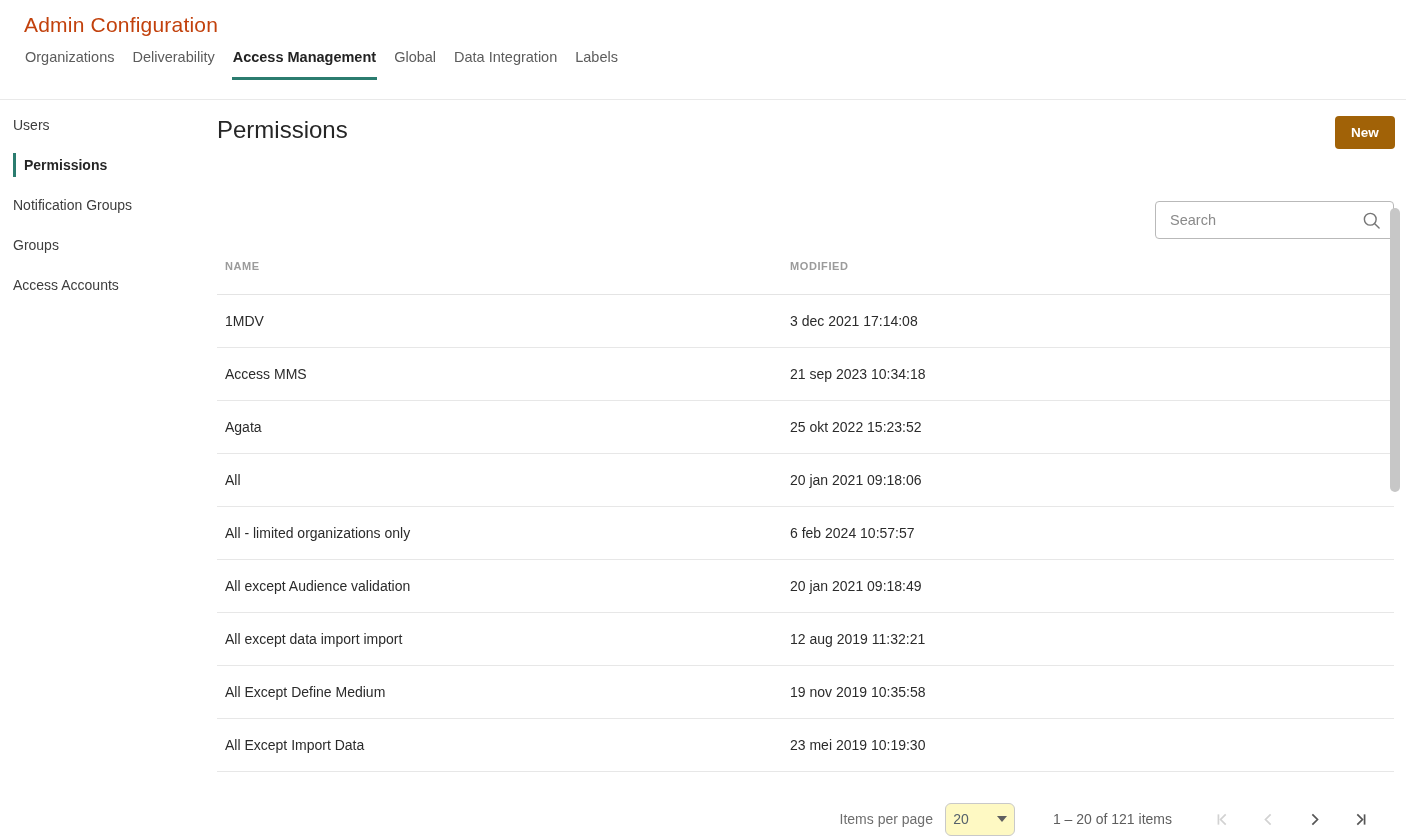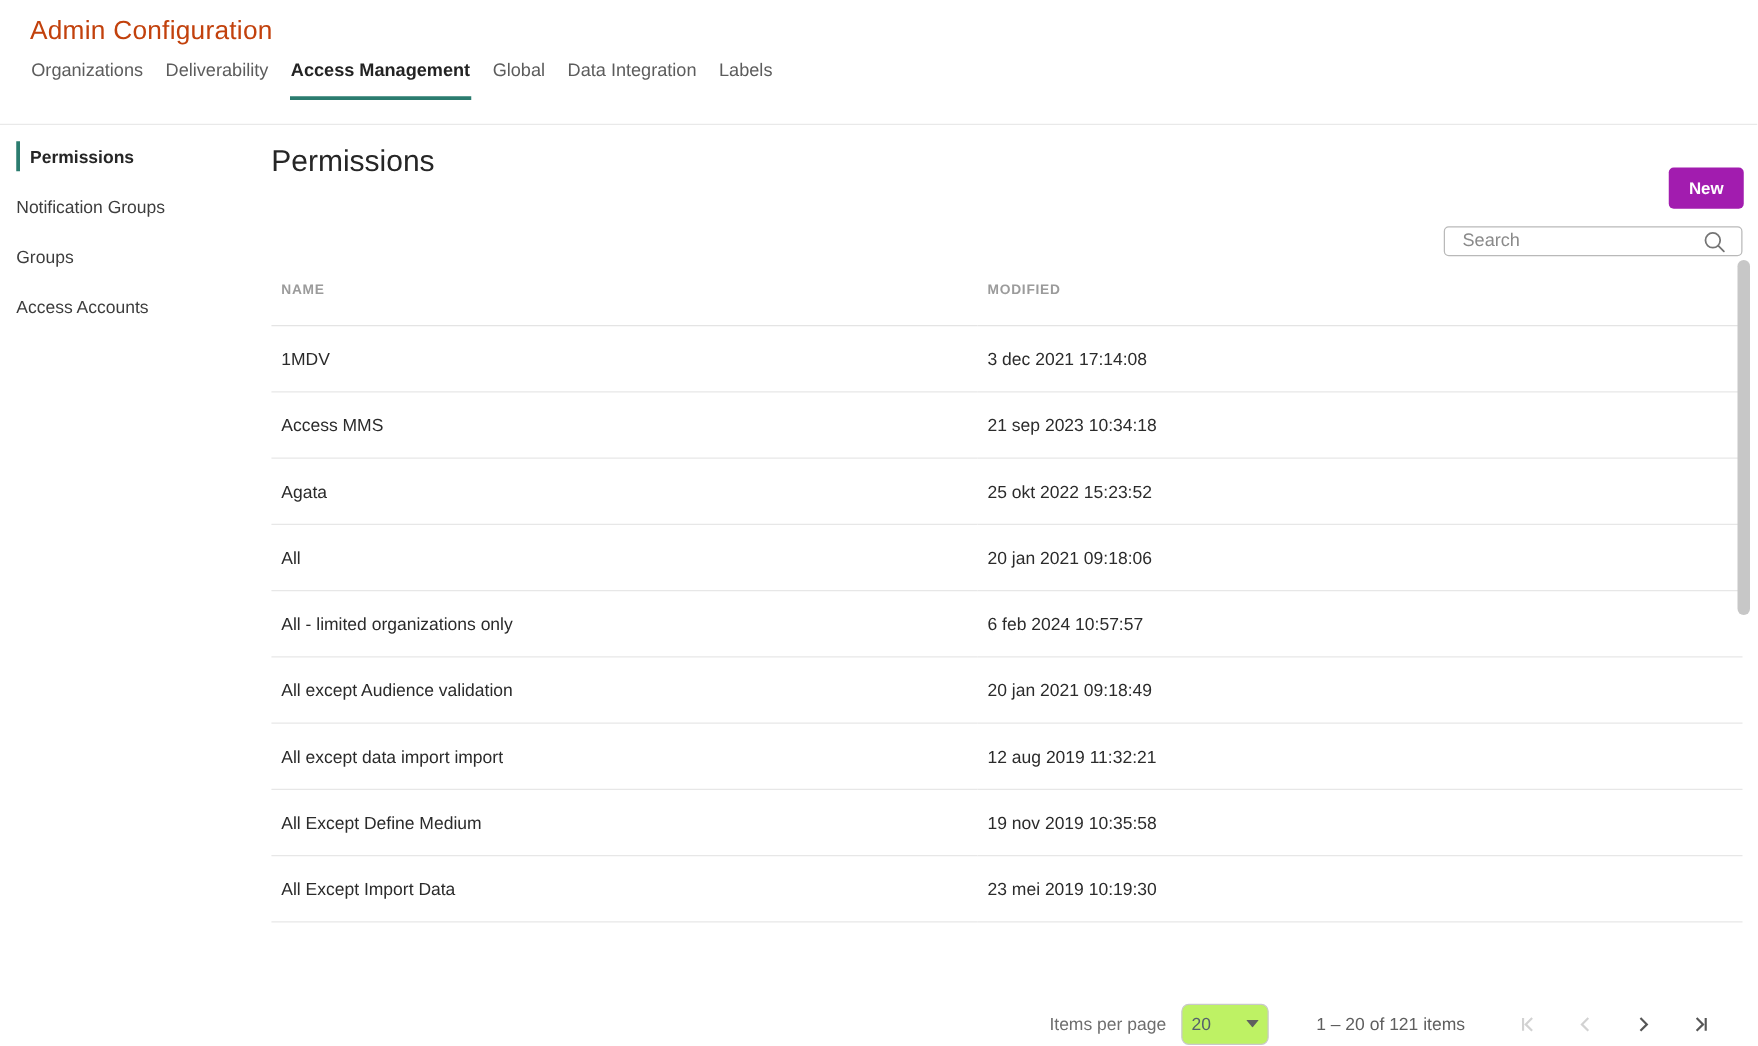--- a/index.html
+++ b/index.html
@@ -42,28 +42,28 @@
     content: ""; position: absolute; left: 0; top: 8px; bottom: 8px;
     width: 3px; background: #2b7c6f;
   }
 
   
   .main { flex: 1; position: relative; padding-right: 12px; overflow: hidden; }
   .section-title { font-size: 24px; font-weight: 400; color: #262626; margin-top: 16px; }
   .new-btn {
     position: absolute; top: 16px; right: 11px;
     width: 60px; height: 33px; border: none; border-radius: 4px;
-    background: #a21caf; color: #ffffff; font-weight: 700; font-size: 13.5px;
-    font-family: inherit; cursor: pointer; margin-top: 18px;
+    background: #a16207; color: #ffffff; font-weight: 700; font-size: 13.5px;
+    font-family: inherit; cursor: pointer;
   }
 
   .search-row { display: flex; justify-content: flex-end; margin-top: 37px; }
   .search-box {
-    width: 239px; height: 24px; border: 1px solid #b9b9b9; border-radius: 4px;
-    display: flex; align-items: center; padding: 0 12px 0 14px; background: #fff;
+    width: 239px; height: 38px; border: 1px solid #b9b9b9; border-radius: 4px;
+    display: flex; align-items: center; padding: 0 12px 0 14px; background: #fff; margin-top: 20px;
   }
   .search-box input {
     border: none; outline: none; flex: 1; font-size: 14.5px;
     font-family: inherit; color: #333; background: transparent;
   }
   .search-box input::placeholder { color: #8a8a8a; }
   .search-icon { flex: none; display: flex; }
 
   
   table { width: 100%; border-collapse: collapse; }
@@ -81,21 +81,21 @@
 
   
   .pagination {
     position: absolute; left: 0; right: 0; bottom: 0; height: 62px;
     background: #ffffff; display: flex; align-items: center;
     justify-content: flex-end; z-index: 3;
   }
   .ipp-label { font-size: 14px; color: #6e6e6e; }
   .ipp-select {
     margin-left: 12px; width: 70px; height: 33px;
-    border: 1px solid #c9c9c9; border-radius: 6px; background: #bef264;
+    border: 1px solid #c9c9c9; border-radius: 6px; background: #fef9c3;
     display: flex; align-items: center; justify-content: center; gap: 28px;
     font-size: 14px; color: #55616b; cursor: pointer;
   }
   .range-label { margin-left: 38px; font-size: 14px; color: #5e5e5e; }
   .pager-icons { display: flex; gap: 30px; margin-left: 42px; margin-right: 38px; }
   .pager-btn {
     width: 16px; height: 16px; display: flex; align-items: center; justify-content: center;
     color: #565656; cursor: pointer; background: none; border: none; padding: 0;
   }
   .pager-btn.disabled { color: #d2d2d2; cursor: default; }
@@ -117,20 +117,21 @@
     <div class="tab active">Access Management</div>
     <div class="tab">Global</div>
     <div class="tab">Data Integration</div>
     <div class="tab">Labels</div>
   </nav>
 </header>
 
 <div class="content">
 
   <aside class="sidebar">
+    <div class="side-item">Users</div>
     <div class="side-item active">Permissions</div>
     <div class="side-item">Notification Groups</div>
     <div class="side-item">Groups</div>
     <div class="side-item">Access Accounts</div>
   </aside>
 
   <main class="main">
     <h2 class="section-title">Permissions</h2>
     <button class="new-btn">New</button>
 

